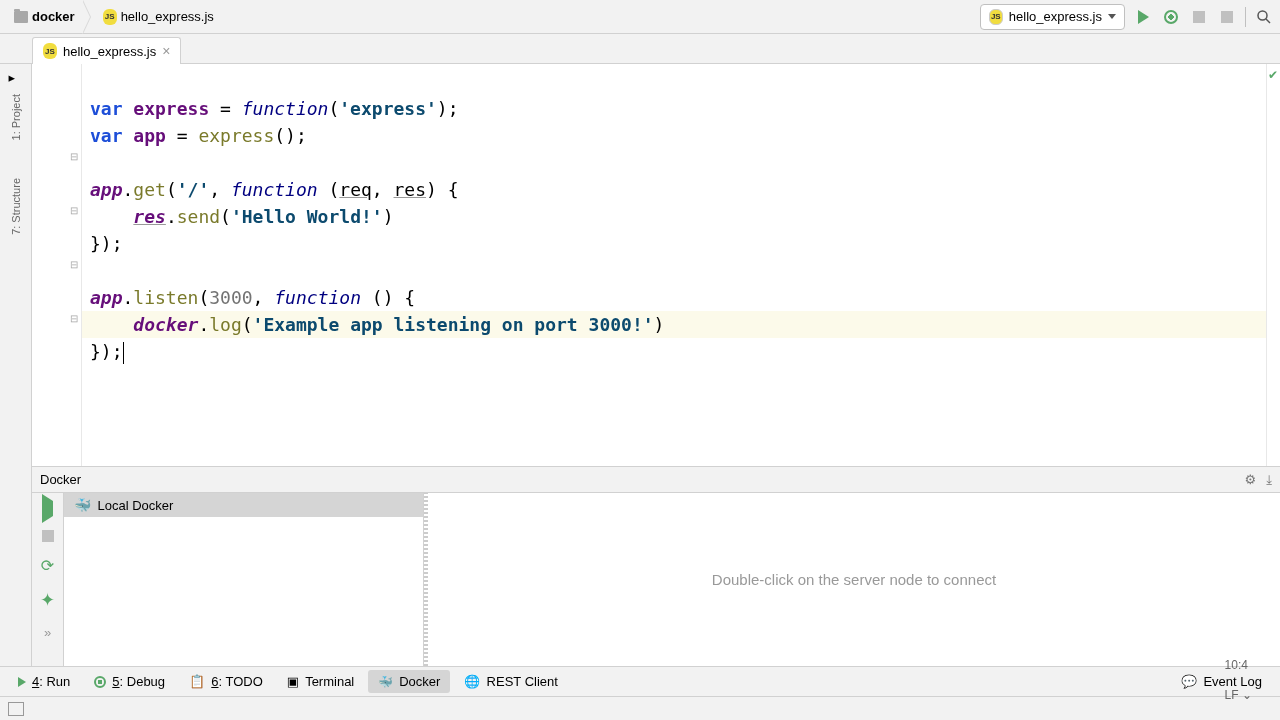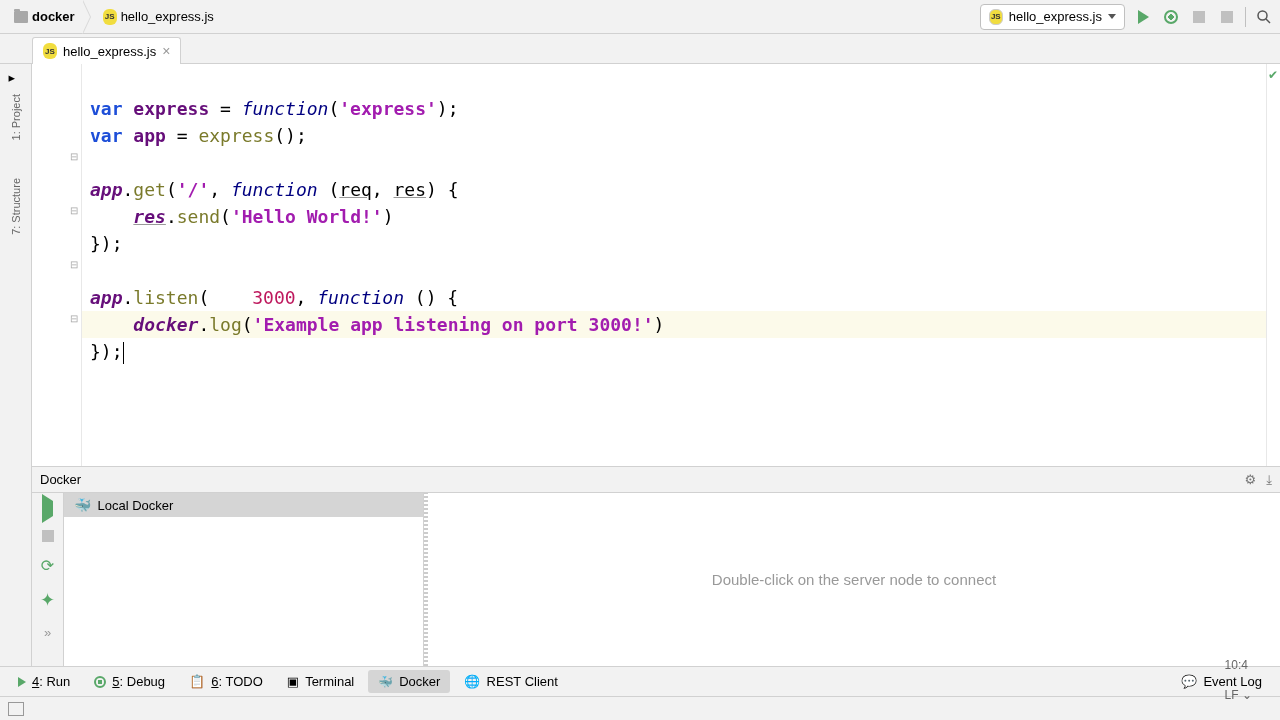--- a/index.html
+++ b/index.html
@@ -39,22 +39,22 @@
   
   .editor-wrap { flex: 1; display: flex; flex-direction: column; overflow: hidden; }
   .editor { flex: 1; display: flex; position: relative; overflow: hidden; }
   .gutter { width: 50px; background: #fff; border-right: 1px solid #e8e8e8; position: relative; }
   .fold-mark { position: absolute; left: 38px; width: 10px; height: 10px; color: #aaa; font-size: 10px; }
   .code-area { flex: 1; font-family: "Menlo", "Consolas", monospace; font-size: 18px; line-height: 27px; padding: 4px 8px; position: relative; white-space: pre; }
   .hl-line { position: absolute; left: 0; right: 0; height: 27px; background: #fcfaea; z-index: -1; }
   .kw { color: #1d4ed8; font-weight: bold; }
   .fn { color: #000080; font-style: italic; }
   .fn-it { color: #000080; font-weight: normal; font-style: italic; }
-  .str { color: #a21caf; font-weight: bold; }
-  .num { color: #be185d; margin-left: 43px; }
+  .str { color: #0c4a6e; font-weight: bold; }
+  .num { color: #737373; }
   .def { color: #660e7a; font-weight: bold; }
   .attr { color: #660e7a; font-weight: bold; font-style: italic; }
   .call { color: #7a7a2b; }
   .und { text-decoration: underline; text-decoration-color: #999; }
   .caret { display: inline-block; width: 1px; height: 22px; background: #000; vertical-align: middle; animation: blink 1s infinite; }
   .overview { width: 14px; background: #fff; border-left: 1px solid #e8e8e8; position: relative; }
   .check { position: absolute; top: 4px; right: 2px; color: #59a869; font-size: 12px; }
   
   
   .docker-panel { height: 200px; border-top: 1px solid #d1d1d1; display: flex; flex-direction: column; }

